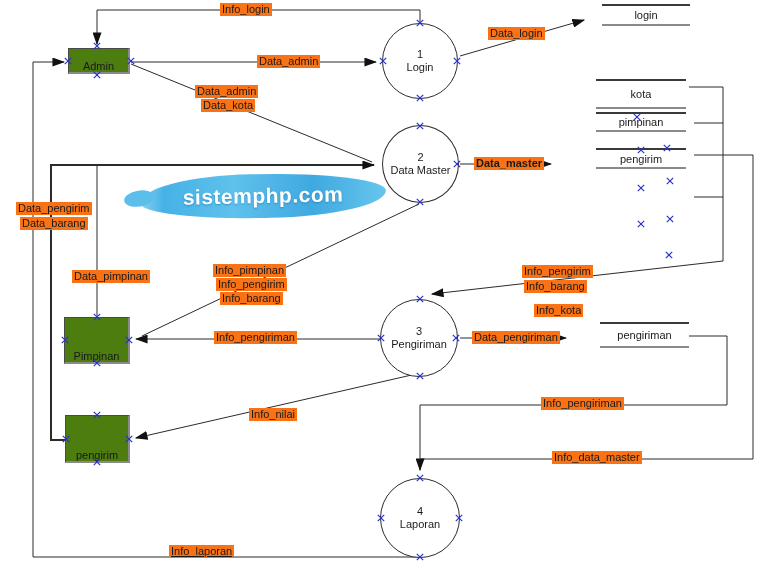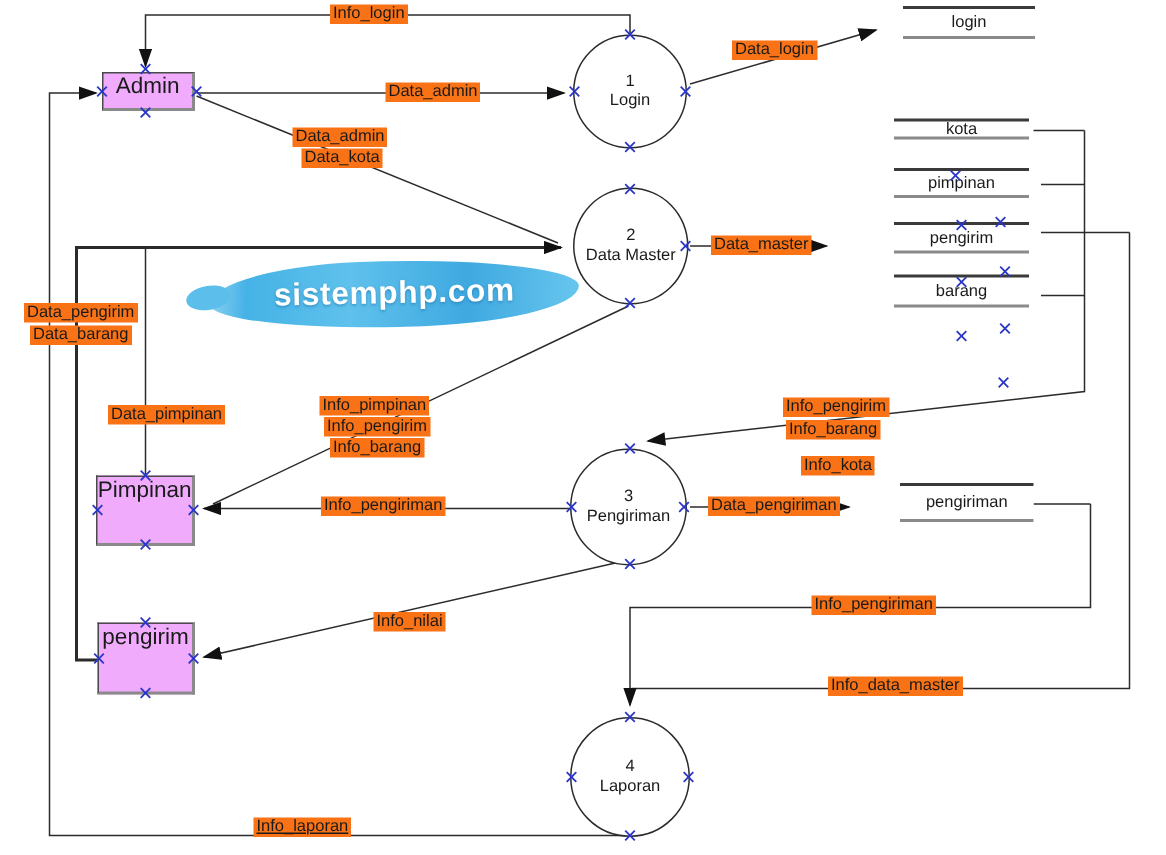--- a/index.html
+++ b/index.html
@@ -8,24 +8,24 @@
     font-family:"Liberation Sans",sans-serif;color:#1a1a1a;
   }
   svg.layer{position:absolute;left:0;top:0;width:777px;height:570px;}
   #wire-layer{z-index:1;}
   #handle-layer{z-index:6;pointer-events:none;}
   .flow-label{
     position:absolute;z-index:4;font-size:11px;line-height:13px;
     background:#f97316;padding:0 2px;white-space:nowrap;
   }
   .entity{
-    position:absolute;z-index:3;background:#f0abfc;box-sizing:border-box;
+    position:absolute;z-index:3;background:#4d7c0f;box-sizing:border-box;
     border:1px solid #4a4a4a;border-right:2px solid #8a8a8a;border-bottom:2px solid #8a8a8a;
-    display:flex;align-items:flex-start;justify-content:center;
-    font-size:15px;
+    display:flex;align-items:flex-end;justify-content:center;
+    font-size:11px;
   }
   .process{
     position:absolute;z-index:3;background:#fff;box-sizing:border-box;
     border:1px solid #2b2b2b;border-radius:50%;
     display:flex;flex-direction:column;align-items:center;justify-content:center;
     font-size:11px;line-height:13px;text-align:center;
   }
   .datastore{
     position:absolute;z-index:3;background:#fff;box-sizing:border-box;
     border-top:2px solid #3a3a3a;border-bottom:2px solid #8a8a8a;
@@ -125,42 +125,39 @@
     <span>Pengiriman</span>
   </div>
   <div class="process" style="left:380px;top:478px;width:80px;height:80px;">
     <span>4</span>
     <span>Laporan</span>
   </div>
 
   <div class="datastore" style="left:602px;top:4px;width:88px;height:22px;">
     <span>login</span>
   </div>
-  <div class="datastore" style="left:596px;top:79px;width:90px;height:14px;">
+  <div class="datastore" style="left:596px;top:79px;width:90px;height:30px;">
     <span>kota</span>
   </div>
   <div class="datastore" style="left:596px;top:112px;width:90px;height:20px;">
     <span>pimpinan</span>
   </div>
   <div class="datastore" style="left:596px;top:148px;width:90px;height:21px;">
     <span>pengirim</span>
-  </div>
-  <div class="datastore" style="left:596px;top:183px;width:90px;height:22px;">
-    <span>barang</span>
   </div>
   <div class="datastore" style="left:600px;top:322px;width:89px;height:26px;">
     <span>pengiriman</span>
   </div>
 
   <span class="flow-label" style="left:220px;top:3px;">Info_login</span>
   <span class="flow-label" style="left:488px;top:27px;">Data_login</span>
   <span class="flow-label" style="left:257px;top:55px;">Data_admin</span>
   <span class="flow-label" style="left:195px;top:85px;">Data_admin</span>
   <span class="flow-label" style="left:201px;top:99px;">Data_kota</span>
-  <span class="flow-label" style="left:474px;top:157px;">Data_master</span>
+  <span class="flow-label" style="left:474px;top:157px;font-weight:bold;">Data_master</span>
   <span class="flow-label" style="left:16px;top:202px;">Data_pengirim</span>
   <span class="flow-label" style="left:20px;top:217px;">Data_barang</span>
   <span class="flow-label" style="left:60px;top:270px;margin-left:12px;">Data_pimpinan</span>
   <span class="flow-label" style="left:213px;top:264px;">Info_pimpinan</span>
   <span class="flow-label" style="left:216px;top:278px;">Info_pengirim</span>
   <span class="flow-label" style="left:220px;top:292px;">Info_barang</span>
   <span class="flow-label" style="left:522px;top:265px;">Info_pengirim</span>
   <span class="flow-label" style="left:524px;top:280px;">Info_barang</span>
   <span class="flow-label" style="left:534px;top:304px;">Info_kota</span>
   <span class="flow-label" style="left:214px;top:331px;">Info_pengiriman</span>

